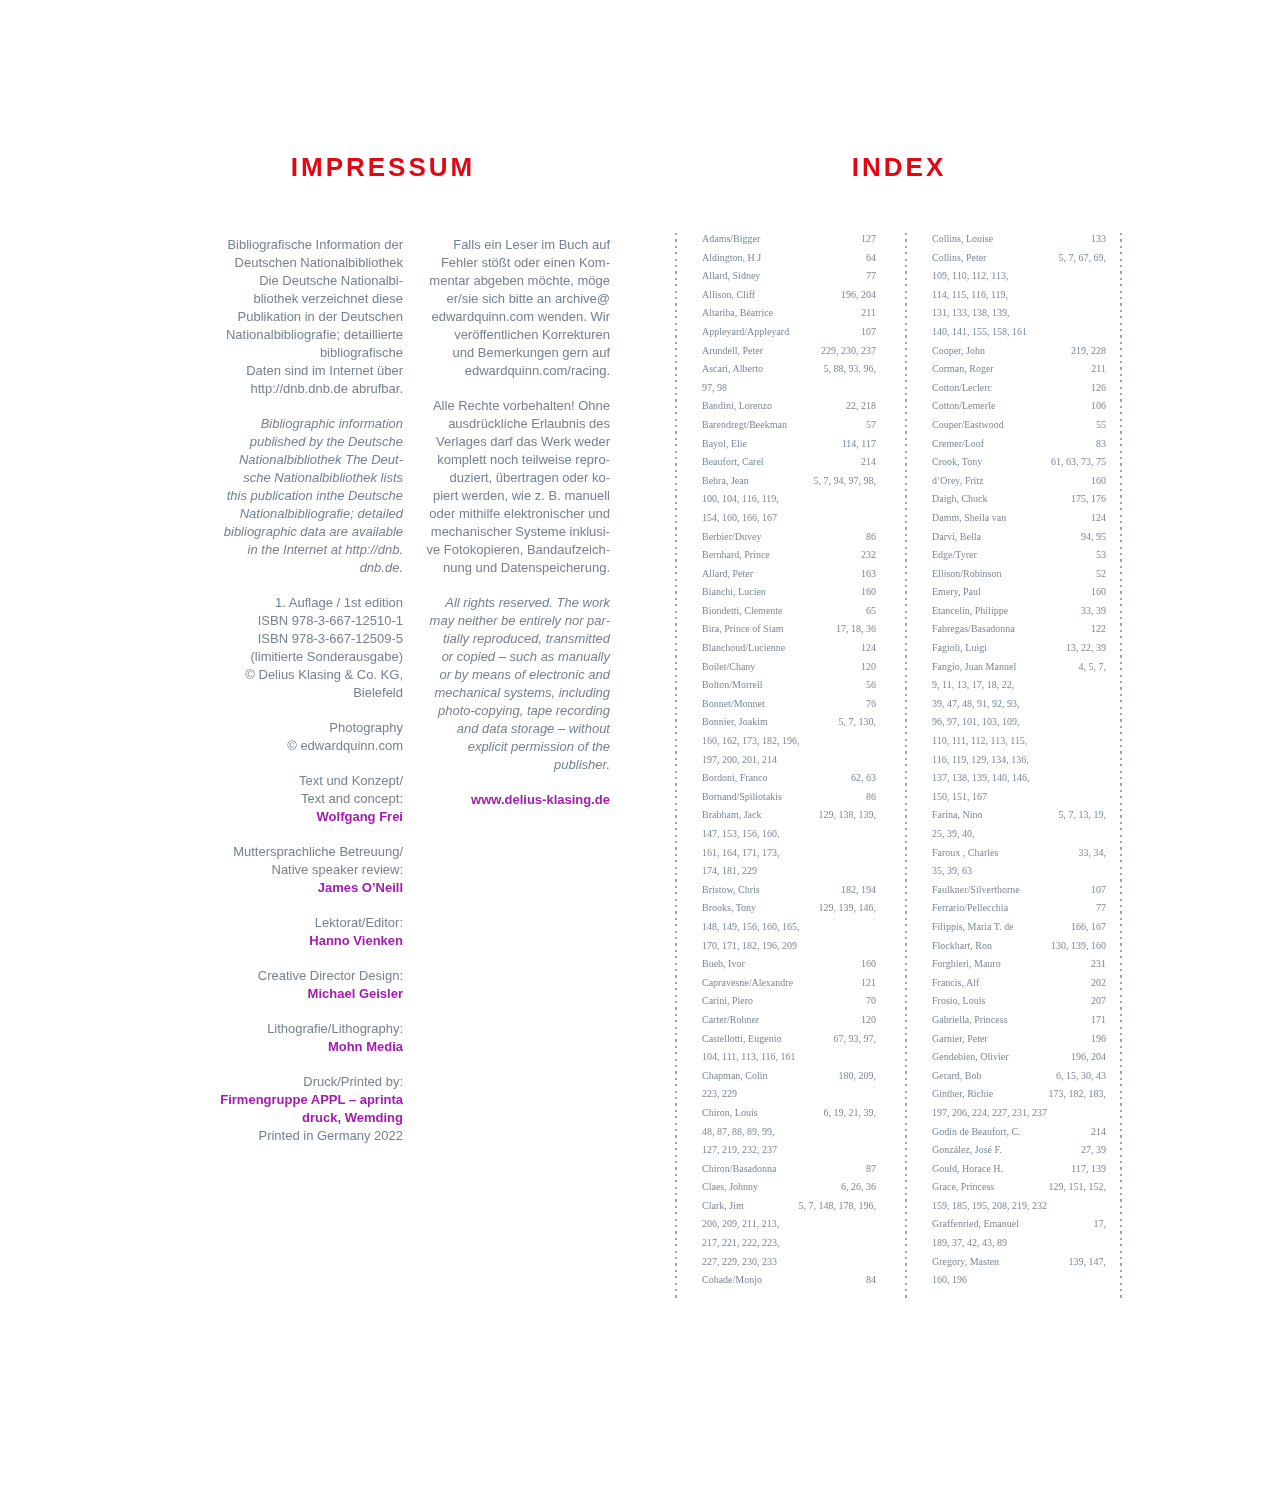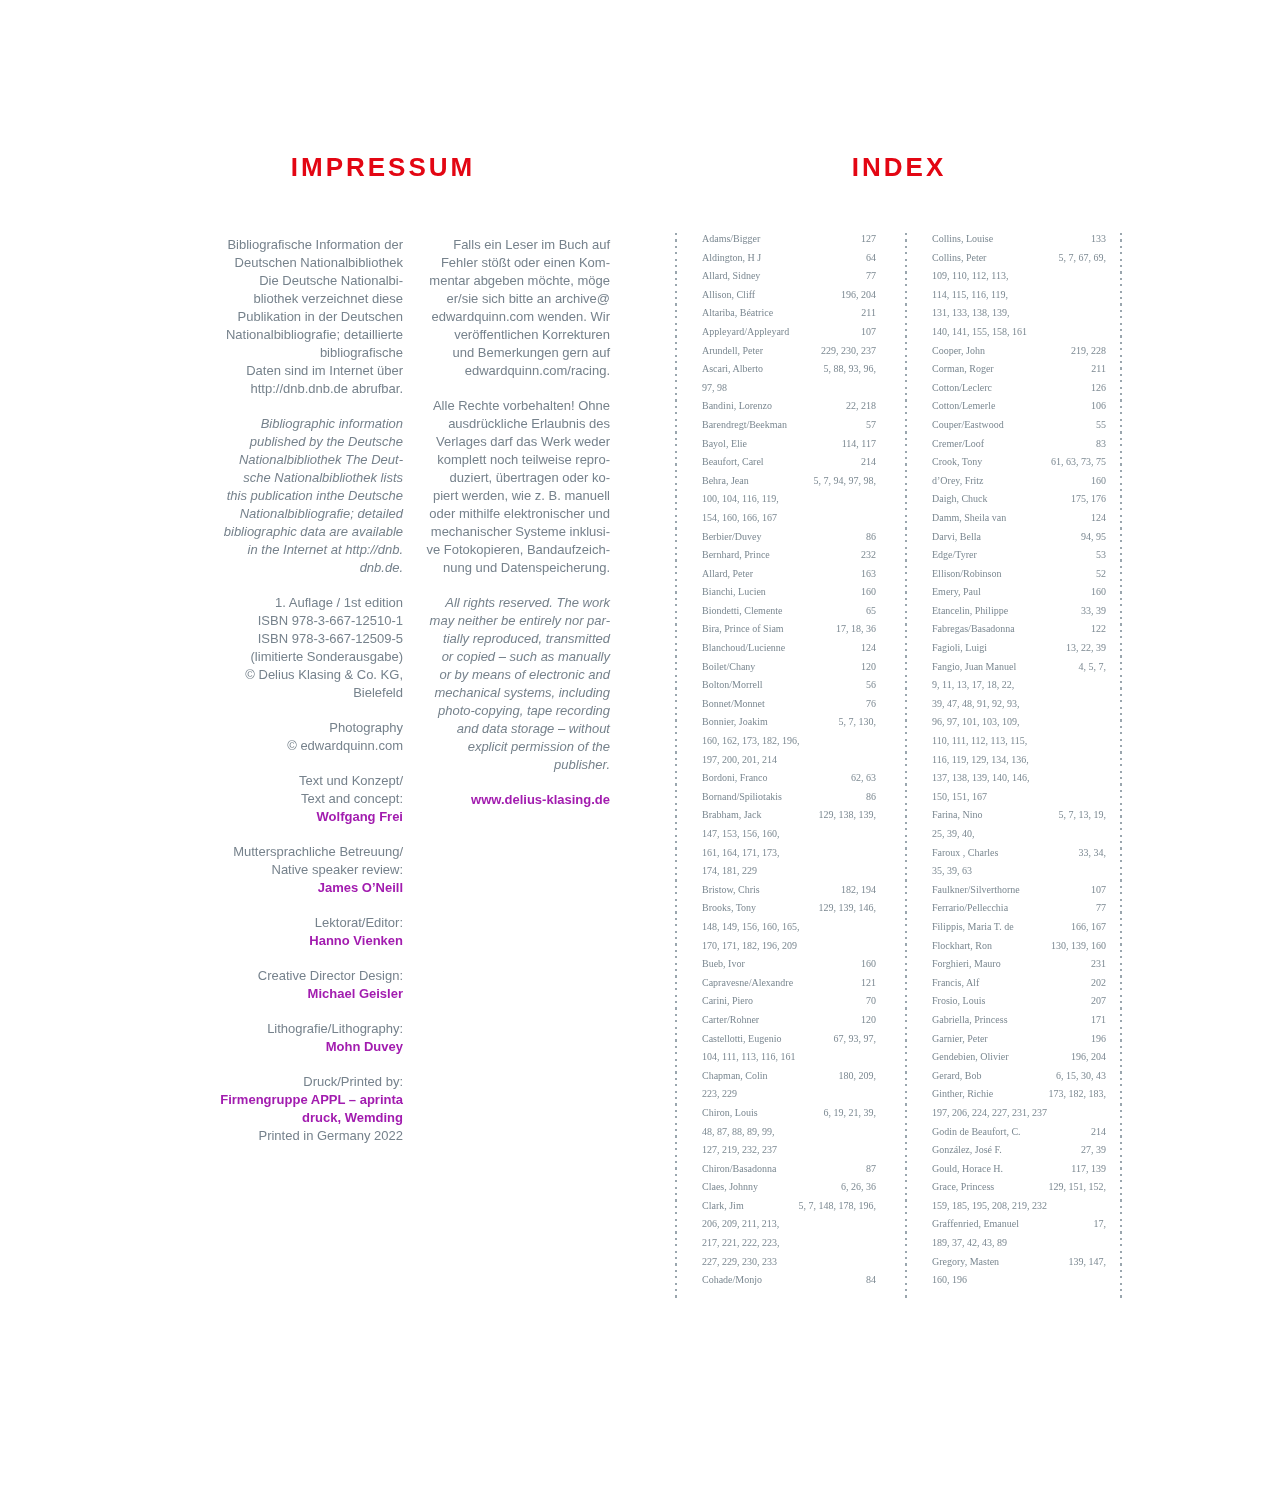--- a/index.html
+++ b/index.html
@@ -120,21 +120,21 @@
       <div class="para">
         <span class="part regular">Lektorat/Editor:</span>
         <span class="part bold">Hanno Vienken</span>
       </div>
       <div class="para">
         <span class="part regular">Creative Director Design:</span>
         <span class="part bold">Michael Geisler</span>
       </div>
       <div class="para">
         <span class="part regular">Lithografie/Lithography:</span>
-        <span class="part bold">Mohn Duvey</span>
+        <span class="part bold">Mohn Media</span>
       </div>
       <div class="para">
         <span class="part regular">Druck/Printed by:</span>
         <span class="part bold">Firmengruppe APPL – aprinta
 druck, Wemding</span>
         <span class="part regular">Printed in Germany 2022</span>
       </div>
     </div>
   <div class="imp-col" id="imp-col-1">
       <div class="para">

